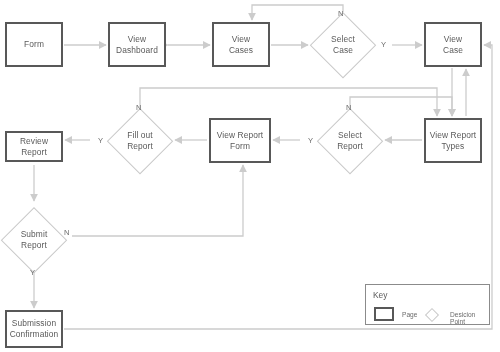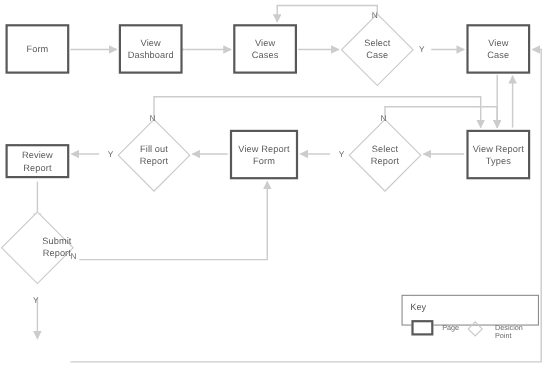--- a/index.html
+++ b/index.html
@@ -202,35 +202,38 @@
     <span>View Report<br>Form</span>
   </div>
   <div class="node decision-node" style="left:107px; top:108px; width:66px; height:66px;text-align:center;">
     <span class="dia-shape"></span>
     <span class="dia-label">Fill out<br>Report</span>
   </div>
   <div class="node page-node" style="left:5px; top:118px; width:58px; height:31px;margin-top:13px;">
     <span>Review<br>Report</span>
   </div>
 
-  <div class="node decision-node" style="left:1px; top:192px; width:66px; height:66px;justify-content:flex-end;">
+  <div class="node decision-node" style="left:1px; top:207px; width:66px; height:66px;">
     <span class="dia-shape"></span>
     <span class="dia-label">Submit<br>Report</span>
+  </div>
+  <div class="node page-node" style="left:5px; top:310px; width:58px; height:38px;">
+    <span>Submission<br>Confirmation</span>
   </div>
 
   <span class="edge-label" style="left:338px; top:10px;">N</span>
   <span class="edge-label" style="left:381px; top:41px;">Y</span>
   <span class="edge-label" style="left:136px; top:104px;">N</span>
   <span class="edge-label" style="left:98px;  top:137px;">Y</span>
   <span class="edge-label" style="left:346px; top:104px;">N</span>
   <span class="edge-label" style="left:308px; top:137px;">Y</span>
   <span class="edge-label" style="left:64px;  top:229px;">N</span>
   <span class="edge-label" style="left:30px;  top:269px;">Y</span>
 
-  <div class="key-box" style="left:365px; top:268px; width:125px; height:28px;">
+  <div class="key-box" style="left:365px; top:284px; width:125px; height:41px;">
     <span class="key-title">Key</span>
     <span class="key-swatch-page"></span>
     <span class="key-label-page">Page</span>
     <span class="key-swatch-dia">
         <i></i>
       </span>
     <span class="key-label-dia">Desicion Point</span>
   </div>
 
 </div>

